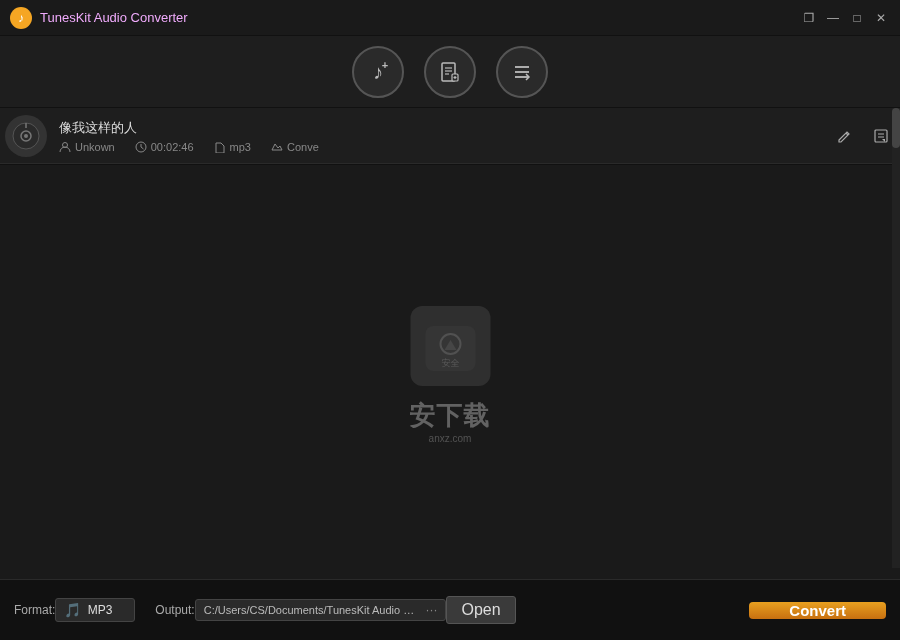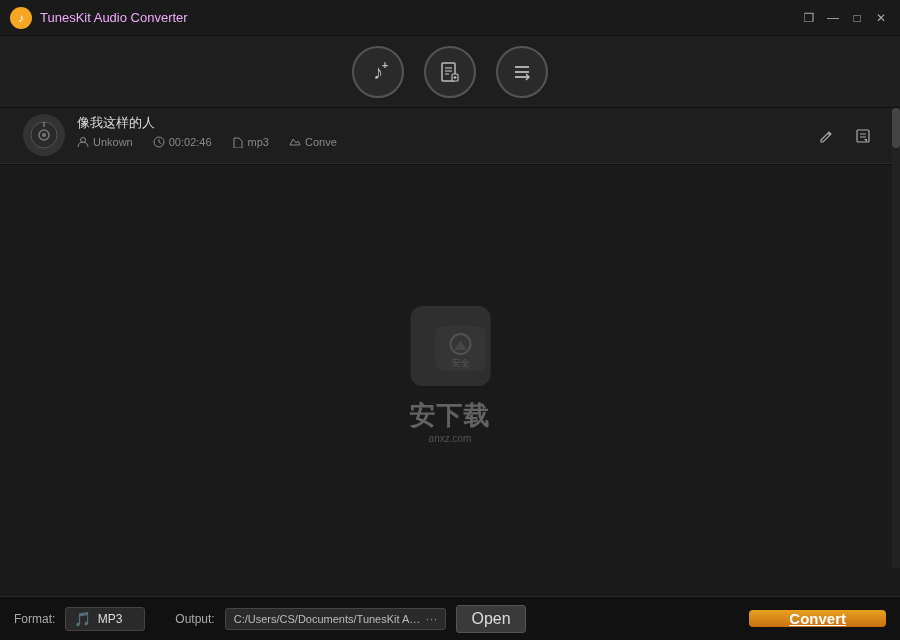--- a/index.html
+++ b/index.html
@@ -75,21 +75,22 @@
       transition: border-color 0.2s;
     }
 
     
     #track-list {
       background: #1e1e1e;
       border-bottom: 1px solid #111;
     }
     .track-item {
       display: flex;
-      padding: 6px 23px;
+      align-items: center;
+      padding: 6px 5px;
       border-bottom: 1px solid #2a2a2a;
       height: 56px;
     }
     .track-artwork {
       width: 42px;
       height: 42px;
       background: #333;
       border-radius: 50%;
       display: flex;
       align-items: center;
@@ -157,21 +158,21 @@
       align-items: center;
       opacity: 0.5;
     }
     #watermark-icon {
       width: 80px;
       height: 80px;
       background: #444;
       border-radius: 12px;
       display: flex;
       align-items: center;
-      justify-content: flex-end;
+      justify-content: center;
       font-size: 36px;
       color: #888;
       margin-bottom: 4px;
     }
     #watermark-text {
       font-size: 22px;
       color: #aaa;
       font-weight: bold;
       letter-spacing: 1px;
     }
@@ -195,27 +196,26 @@
       background: #444;
       border-radius: 4px;
     }
 
     
     #bottom-bar {
       position: absolute;
       bottom: 0;
       left: 0;
       right: 0;
-      height: 44px;
+      height: 61px;
       background: #111;
       display: flex;
       align-items: center;
       padding: 0 14px;
       border-top: 1px solid #2a2a2a;
-      gap: 10px;
     }
     #format-label {
       color: #aaa;
       font-size: 12px;
       flex-shrink: 0;
     }
     #format-selector {
       display: flex;
       align-items: center;
       background: #2a2a2a;
@@ -278,21 +278,20 @@
     #convert-button {
       background: linear-gradient(180deg, #e8a020 0%, #c87010 100%);
       border: none;
       border-radius: 4px;
       color: #fff;
       font-size: 15px;
       font-weight: bold;
       padding: 0 40px;
       cursor: pointer;
       flex-shrink: 0;
-      text-decoration: underline;
     }
   </style>
 </head>
 <body>
 
 <div id="title-bar">
 
   <div id="app-logo">
     <svg width="22" height="22" viewBox="0 0 22 22">
       <circle cx="11" cy="11" r="11" fill="#f5a623"></circle>

